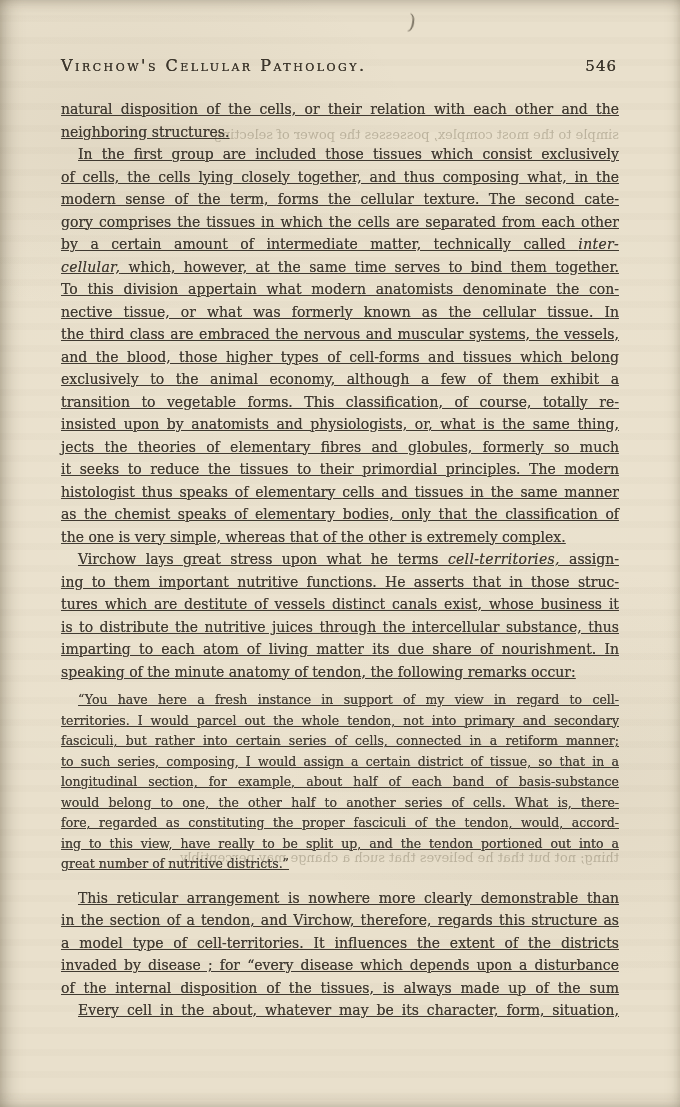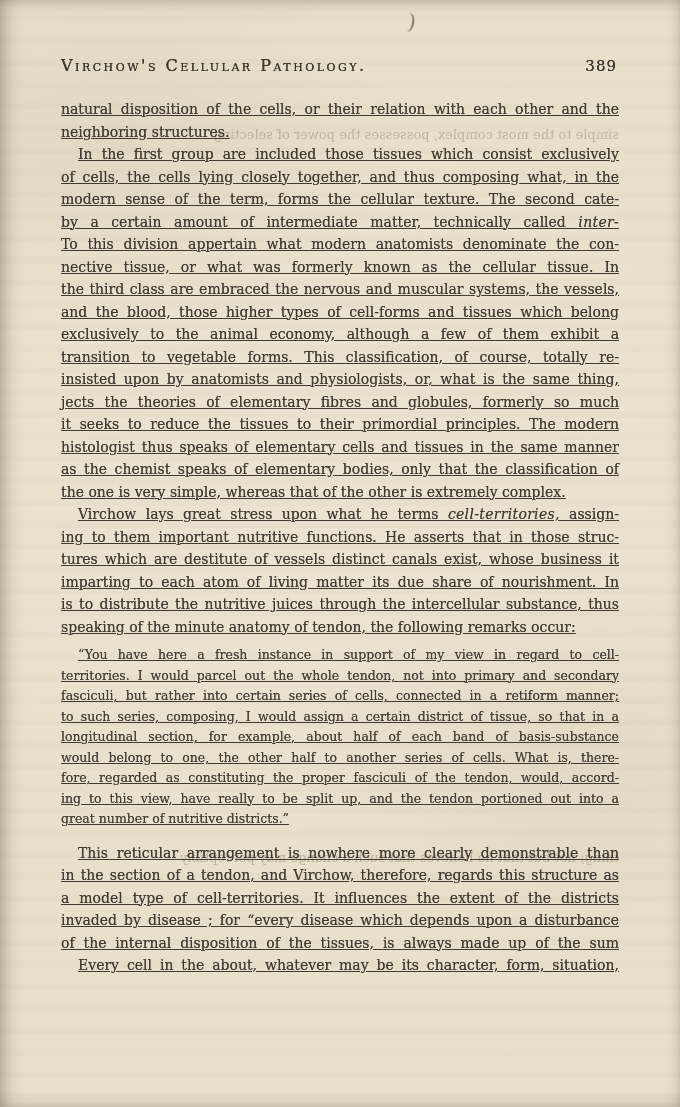--- a/index.html
+++ b/index.html
@@ -98,56 +98,58 @@
 </style>
 </head>
 <body>
 
 <div class="page">
 
   <span class="stray-mark">)</span>
 
   <div class="running-header">
     <span>Virchow's Cellular Pathology.</span>
-    <span class="page-number">389</span>
+    <span class="page-number">546</span>
   </div>
 
   <div class="bleed bleed-1">simple to the most complex, possesses the power of selecting</div>
 
   <div class="bleed bleed-2">thing; not but that he believes that such a change may perceptibly</div>
 
   <div class="text-block">
       <div class="para body">
         <div class="line">natural disposition of the cells, or their relation with each other and the</div>
         <div class="line last">neighboring structures.</div>
       </div>
       <div class="para body indent">
         <div class="line">In the first group are included those tissues which consist exclusively</div>
         <div class="line">of cells, the cells lying closely together, and thus composing what, in the</div>
         <div class="line">modern sense of the term, forms the cellular texture.  The second cate-</div>
+        <div class="line">gory comprises the tissues in which the cells are separated from each other</div>
         <div class="line">by a certain amount of intermediate matter, technically called <i>inter-</i></div>
+        <div class="line"><i>cellular,</i> which, however, at the same time serves to bind them together.</div>
         <div class="line">To this division appertain what modern anatomists denominate the con-</div>
         <div class="line">nective tissue, or what was formerly known as the cellular tissue.  In</div>
         <div class="line">the third class are embraced the nervous and muscular systems, the vessels,</div>
         <div class="line">and the blood, those higher types of cell-forms and tissues which belong</div>
         <div class="line">exclusively to the animal economy, although a few of them exhibit a</div>
         <div class="line">transition to vegetable forms.  This classification, of course, totally re-</div>
         <div class="line">insisted upon by anatomists and physiologists, or, what is the same thing,</div>
         <div class="line">jects the theories of elementary fibres and globules, formerly so much</div>
         <div class="line">it seeks to reduce the tissues to their primordial principles.  The modern</div>
         <div class="line">histologist thus speaks of elementary cells and tissues in the same manner</div>
         <div class="line">as the chemist speaks of elementary bodies, only that the classification of</div>
         <div class="line last">the one is very simple, whereas that of the other is extremely complex.</div>
       </div>
       <div class="para body indent">
         <div class="line">Virchow lays great stress upon what he terms <i>cell-territories,</i> assign-</div>
         <div class="line">ing to them important nutritive functions.  He asserts that in those struc-</div>
         <div class="line">tures which are destitute of vessels distinct canals exist, whose business it</div>
+        <div class="line">is to distribute the nutritive juices through the intercellular substance, thus</div>
         <div class="line">imparting to each atom of living matter its due share of nourishment.  In</div>
-        <div class="line">is to distribute the nutritive juices through the intercellular substance, thus</div>
         <div class="line last">speaking of the minute anatomy of tendon, the following remarks occur:</div>
       </div>
       <div class="para quote indent">
         <div class="line">“You have here a fresh instance in support of my view in regard to cell-</div>
         <div class="line">territories.  I would parcel out the whole tendon, not into primary and secondary</div>
         <div class="line">fasciculi, but rather into certain series of cells, connected in a retiform manner;</div>
         <div class="line">to such series, composing, I would assign a certain district of tissue, so that in a</div>
         <div class="line">longitudinal section, for example, about half of each band of basis-substance</div>
         <div class="line">would belong to one, the other half to another series of cells.  What is, there-</div>
         <div class="line">fore, regarded as constituting the proper fasciculi of the tendon, would, accord-</div>

